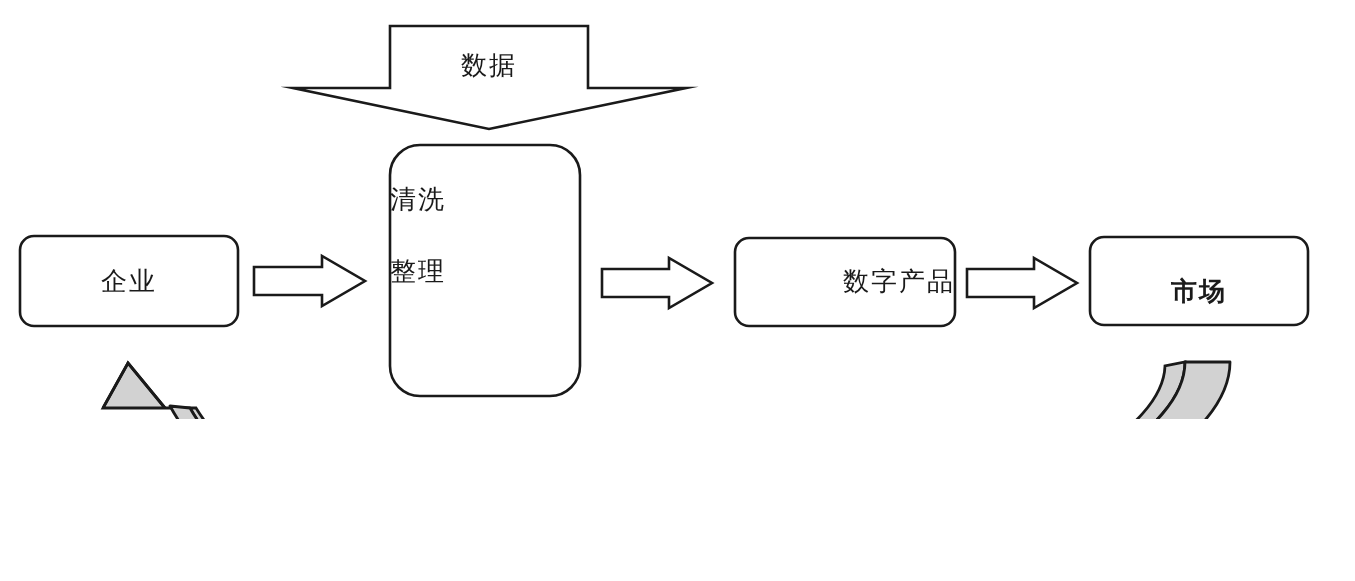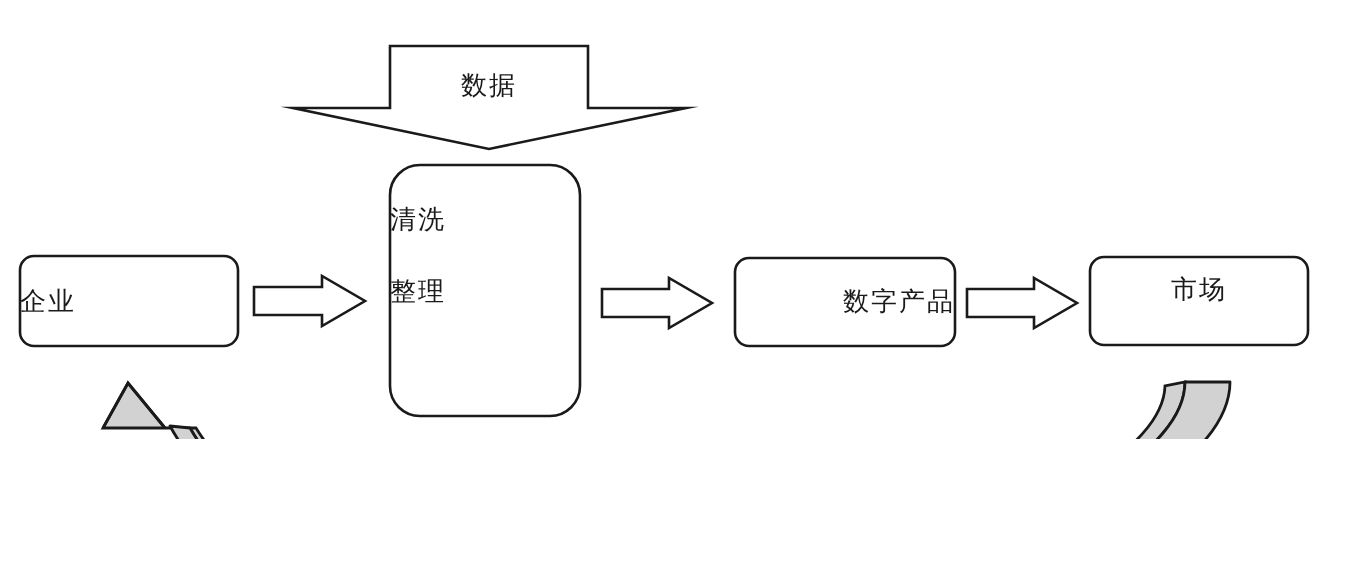--- a/index.html
+++ b/index.html
@@ -10,42 +10,41 @@
   }
   body {
     font-family: "DejaVu Sans", "Liberation Sans", sans-serif;
   }
   #diagram-root {
     position: relative;
     width: 1355px;
     height: 419px;
     background: #ffffff;
     overflow: hidden;
-    margin-top: 20px;
   }
   #diagram-svg {
     position: absolute;
     left: 0;
     top: 0;
     width: 1355px;
     height: 581px;
   }
   .node-label {
     position: absolute;
     color: #1a1a1a;
     font-size: 26px;
     line-height: 1;
     letter-spacing: 2px;
     white-space: nowrap;
     user-select: none;
   }
   .label-data      { left: 390px; top: 52px;  width: 198px; text-align: center; }
-  .label-enterprise{ left: 20px;  top: 268px; width: 218px; }
+  .label-enterprise{ left: 20px;  top: 268px; width: 218px; text-align: center; }
   .label-product   { left: 735px; top: 268px; width: 220px; text-align: right; }
-  .label-market    { left: 1090px;top: 256px; width: 218px; text-align: center; }
+  .label-market    { left: 1090px;top: 278px; width: 218px; text-align: center; font-weight: bold; }
   .label-proc {
     left: 390px;
     width: 190px;
     text-align: left;
   }
   .label-proc-0 { top: 186px; }
   .label-proc-1 { top: 258px; }
   .label-proc-2 { top: 331px; }
 </style>
 </head>

